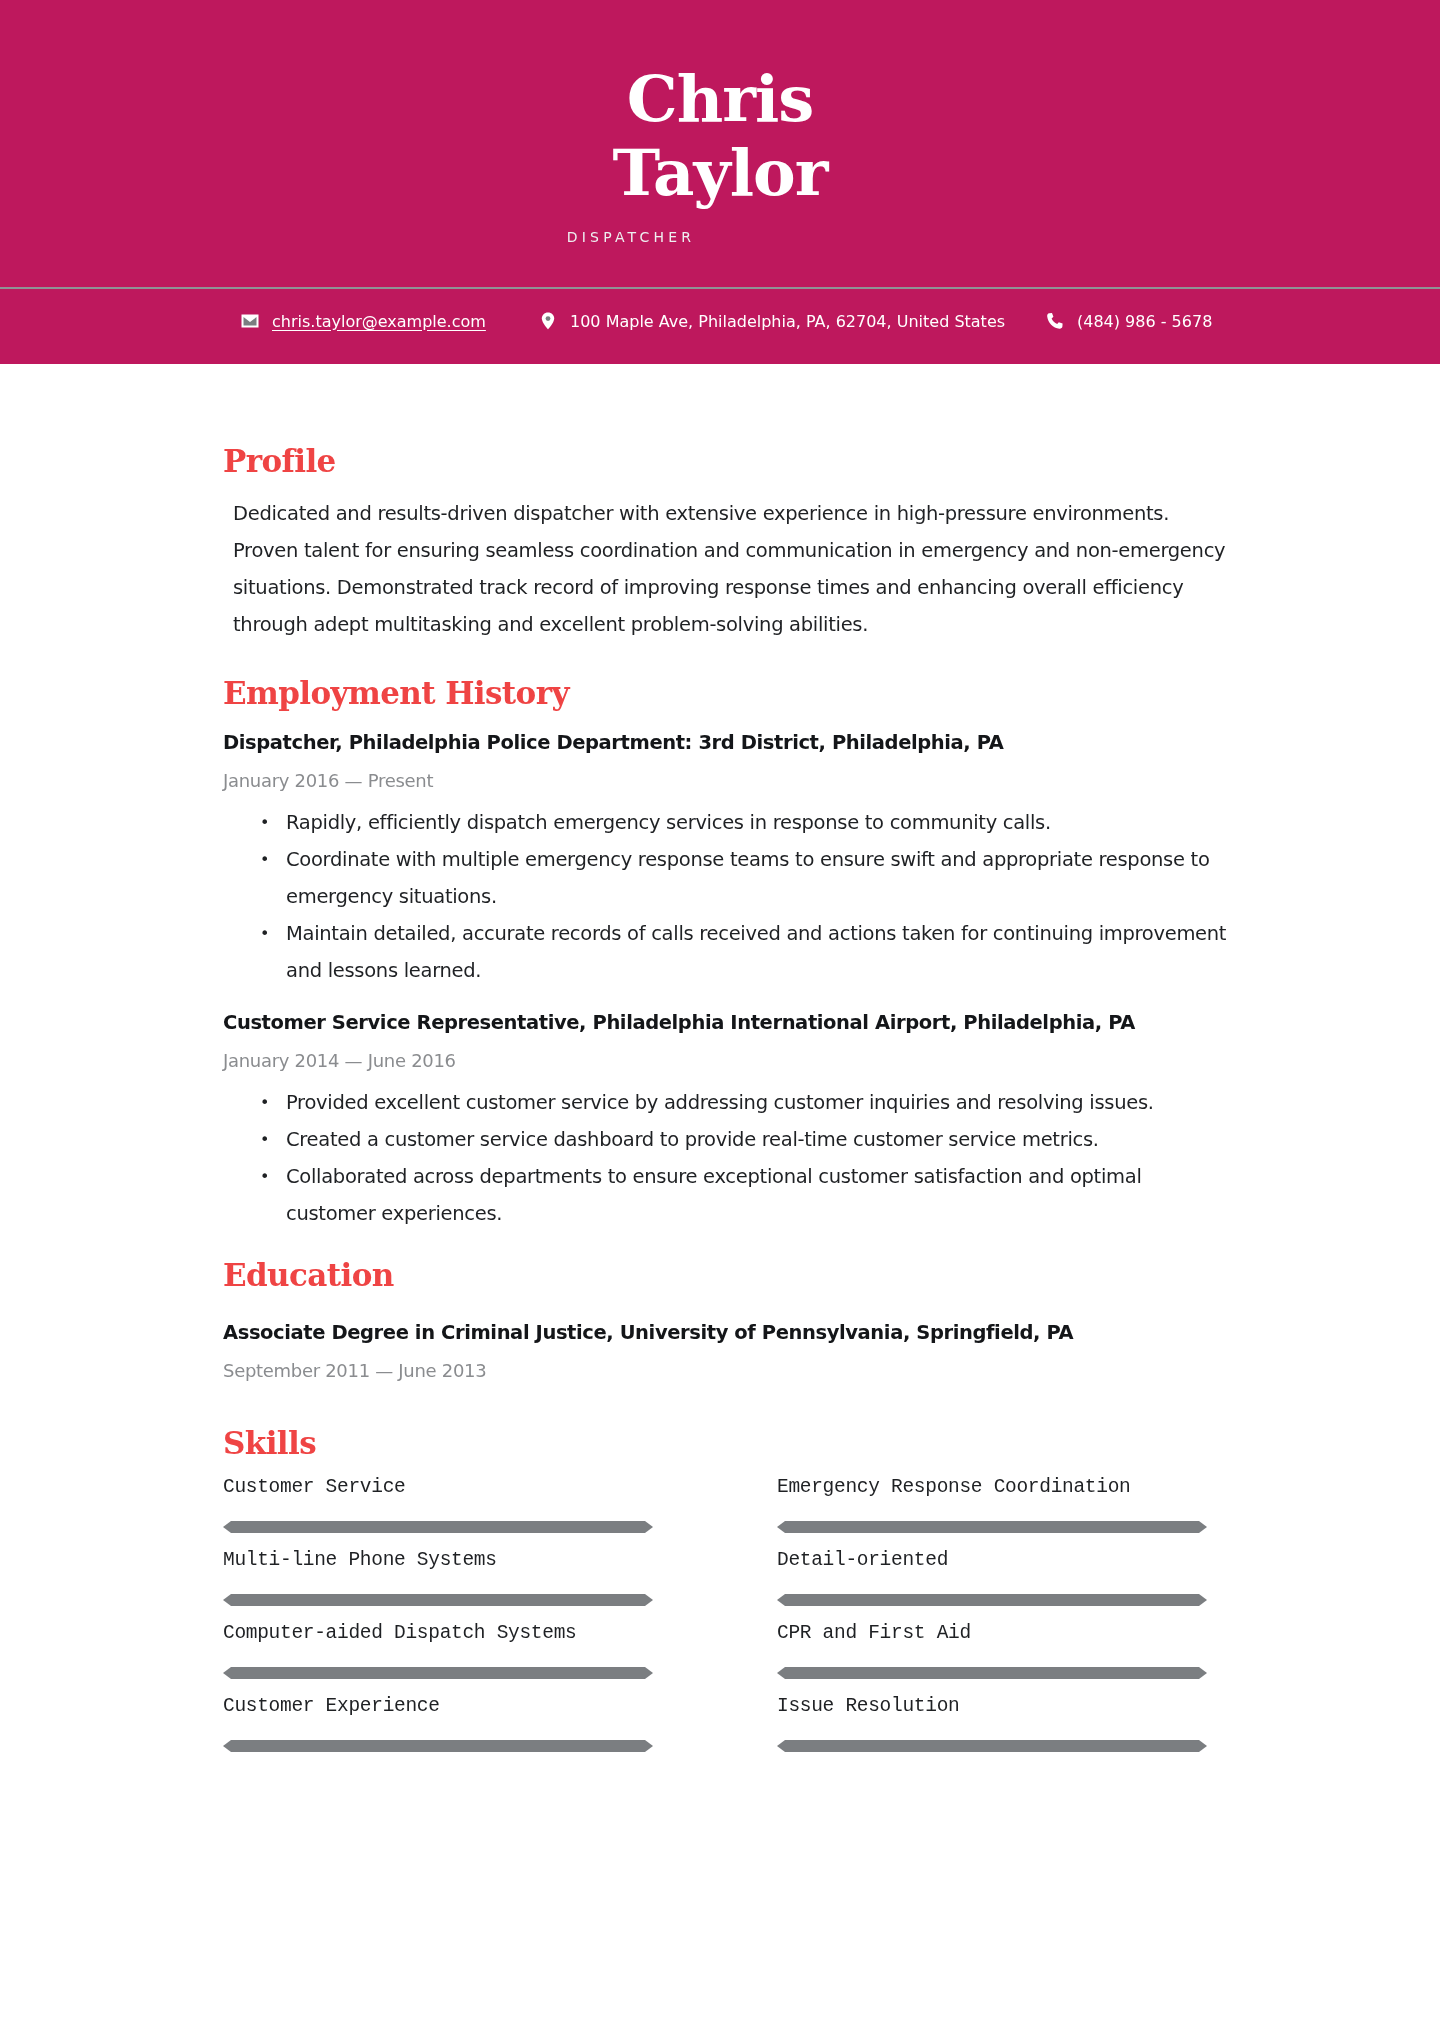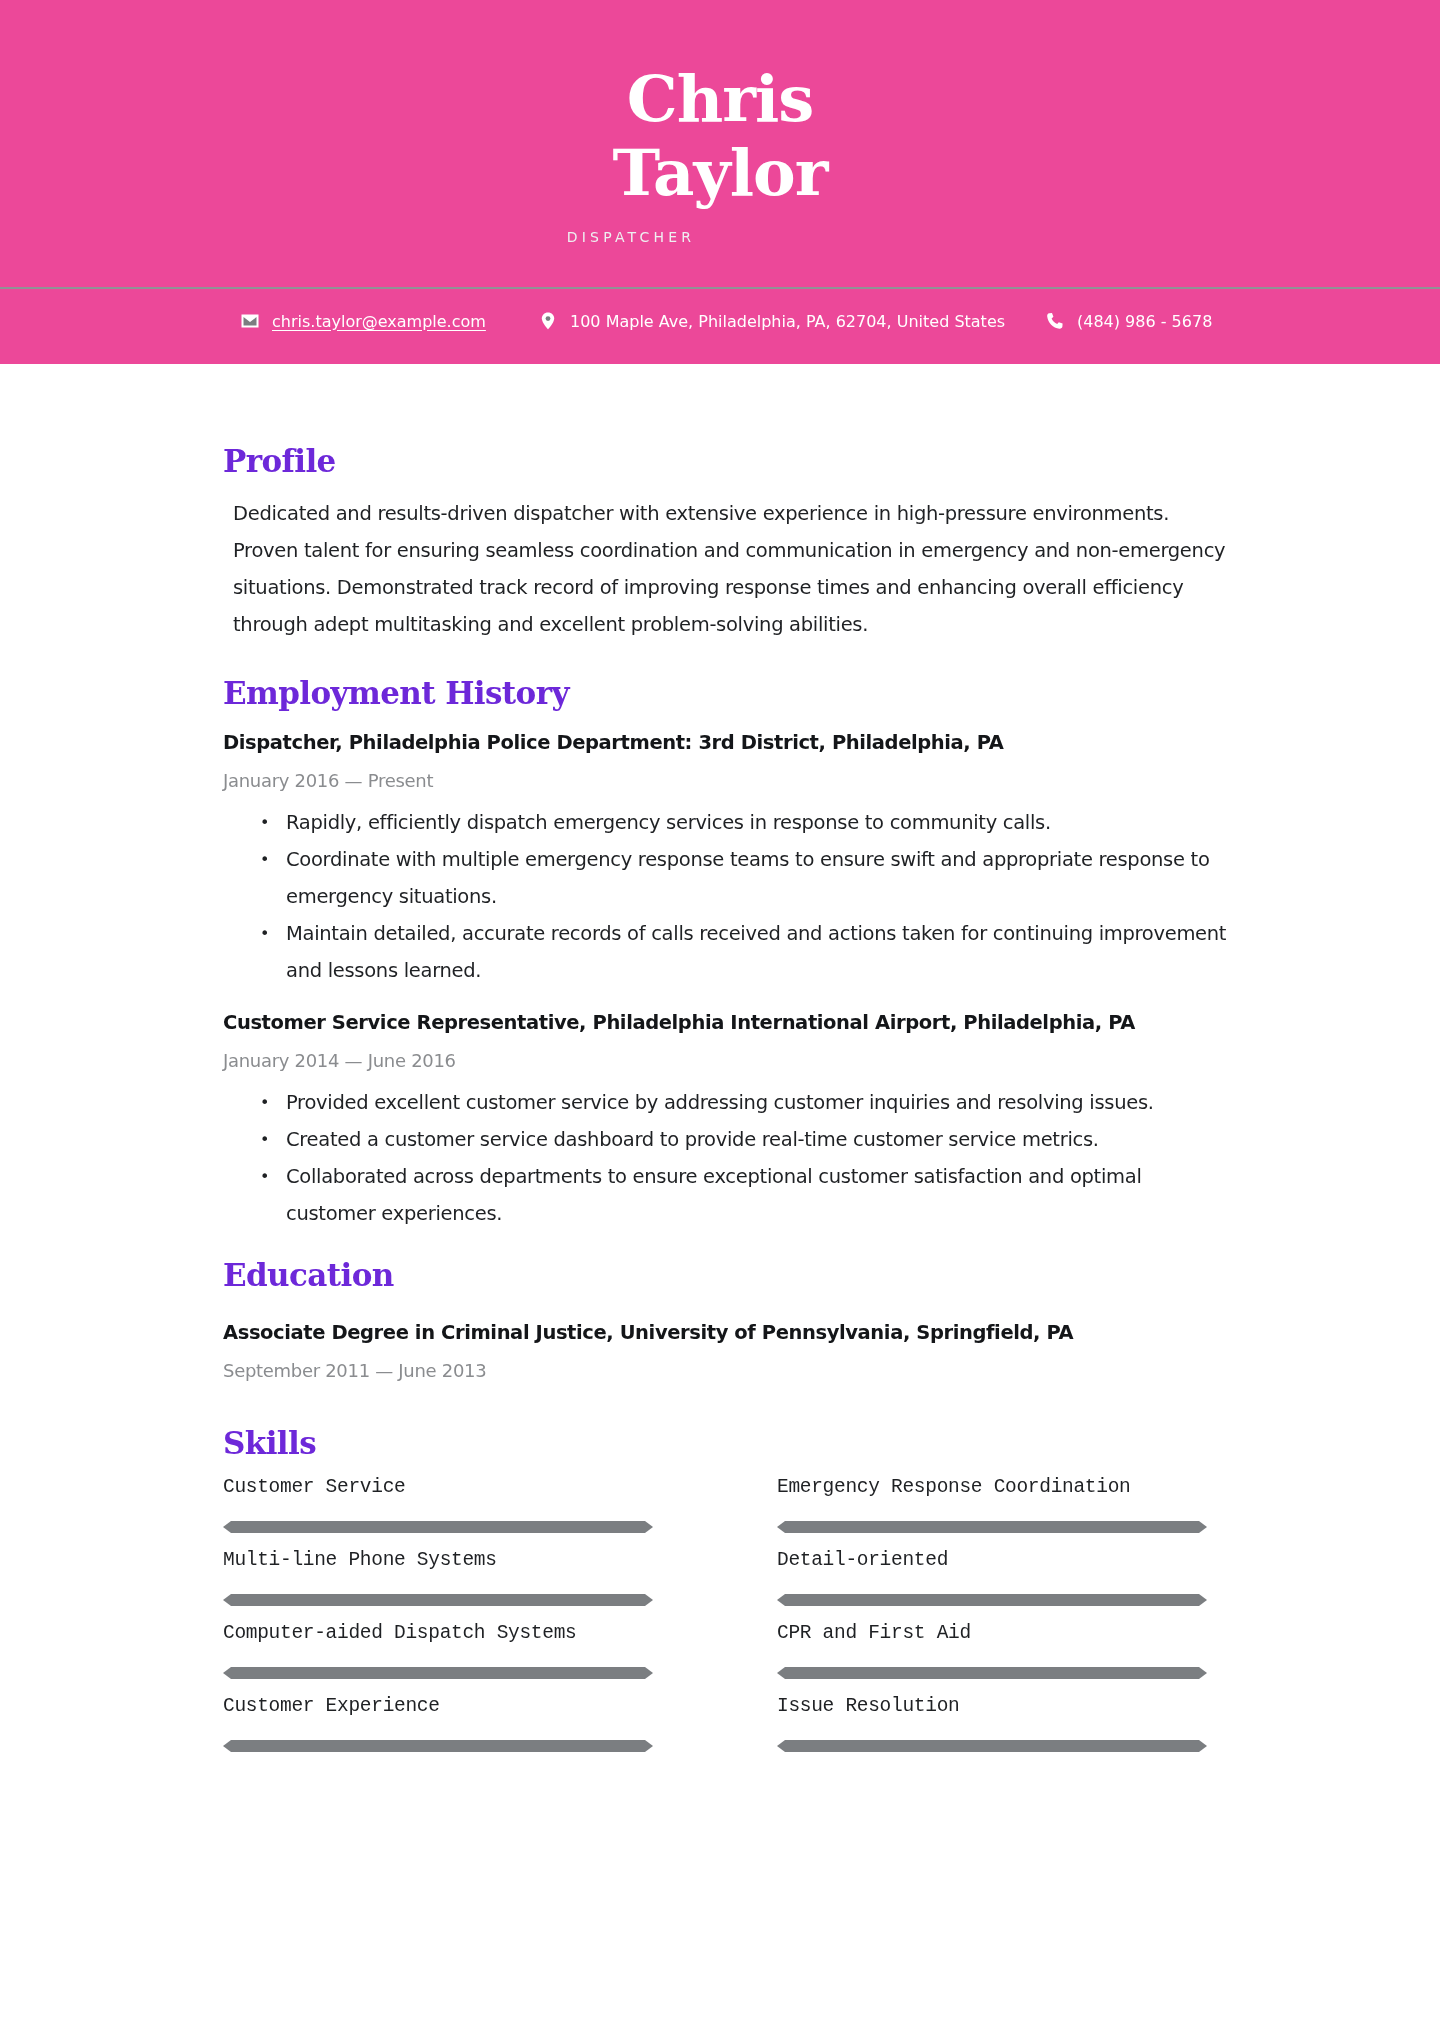--- a/index.html
+++ b/index.html
@@ -13,40 +13,40 @@
     .header-divider { position: absolute; left: 0; top: 287px; width: 1440px; height: 2px; background: #8f9295; }
 
     .contact { position: absolute; top: 309px; height: 24px; display: flex; align-items: center; color: #ffffff; font-family: "DejaVu Sans", sans-serif; font-size: 16px; }
     .contact .icon { display: inline-flex; width: 20px; height: 20px; align-items: center; justify-content: center; margin-right: 12px; }
     .contact-email { left: 240px; }
     .contact-email a { color: #ffffff; text-decoration: underline; text-underline-offset: 3px; }
     .contact-address { left: 538px; }
     .contact-phone { left: 1045px; }
 
     .content { position: absolute; left: 223px; top: 0; width: 1000px; }
-    .section-title { position: absolute; left: 0; font-family: "DejaVu Serif", "Liberation Serif", serif; font-weight: bold; font-size: 31px; color: #6d28d9; letter-spacing: -0.6px; }
+    .section-title { position: absolute; left: 0; font-family: "DejaVu Serif", "Liberation Serif", serif; font-weight: bold; font-size: 31px; color: #ef4444; letter-spacing: -0.6px; }
     .body-text { font-family: "DejaVu Sans", sans-serif; font-size: 19.5px; line-height: 37px; color: #1f2124; margin-left: 10px; }
     .profile-text { position: absolute; left: 0; top: 495px; width: 1000px; letter-spacing: -0.3px; }
 
     .job-title { position: absolute; left: 0; font-family: "DejaVu Sans", sans-serif; font-weight: bold; font-size: 19.5px; color: #141619; letter-spacing: -0.4px; white-space: nowrap; }
     .job-dates { position: absolute; left: 0; font-family: "DejaVu Sans", sans-serif; font-size: 18px; color: #8a8c8f; letter-spacing: -0.3px; }
     .bullets { position: absolute; left: 0; width: 1000px; list-style: none; }
     .bullets li { position: relative; padding-left: 53px; letter-spacing: -0.3px; }
     .bullets li .dot { position: absolute; left: 27px; top: 0; font-size: 16px; color: #1f2124; }
 
     .skills { position: absolute; left: 0; top: 1476px; width: 1000px; }
     .skill { position: absolute; width: 432px; }
     .skill-label { font-family: Liberation Mono, monospace; font-size: 19.5px; color: #1f2124; letter-spacing: -0.3px; white-space: nowrap; }
     .skill-bar { position: absolute; top: 45px; left: 0; height: 12px; width: 430px; background: #e4e5e6; clip-path: polygon(8px 0, calc(100% - 8px) 0, 100% 50%, calc(100% - 8px) 100%, 8px 100%, 0 50%); }
     .skill-fill { height: 100%; background: #7b7e81; }
   </style>
 </head>
 <body>
 
-<div class="header" style="background: #ec4899;">
+<div class="header" style="background: #be185d;">
   <div class="header-name">
     <span>Chris</span>
     <span>Taylor</span>
   </div>
   <div class="header-role">DISPATCHER</div>
   <div class="header-divider"></div>
 
   <div class="contact contact-email">
     <span class="icon">
       <svg width="18" height="14" viewBox="0 0 18 14">

